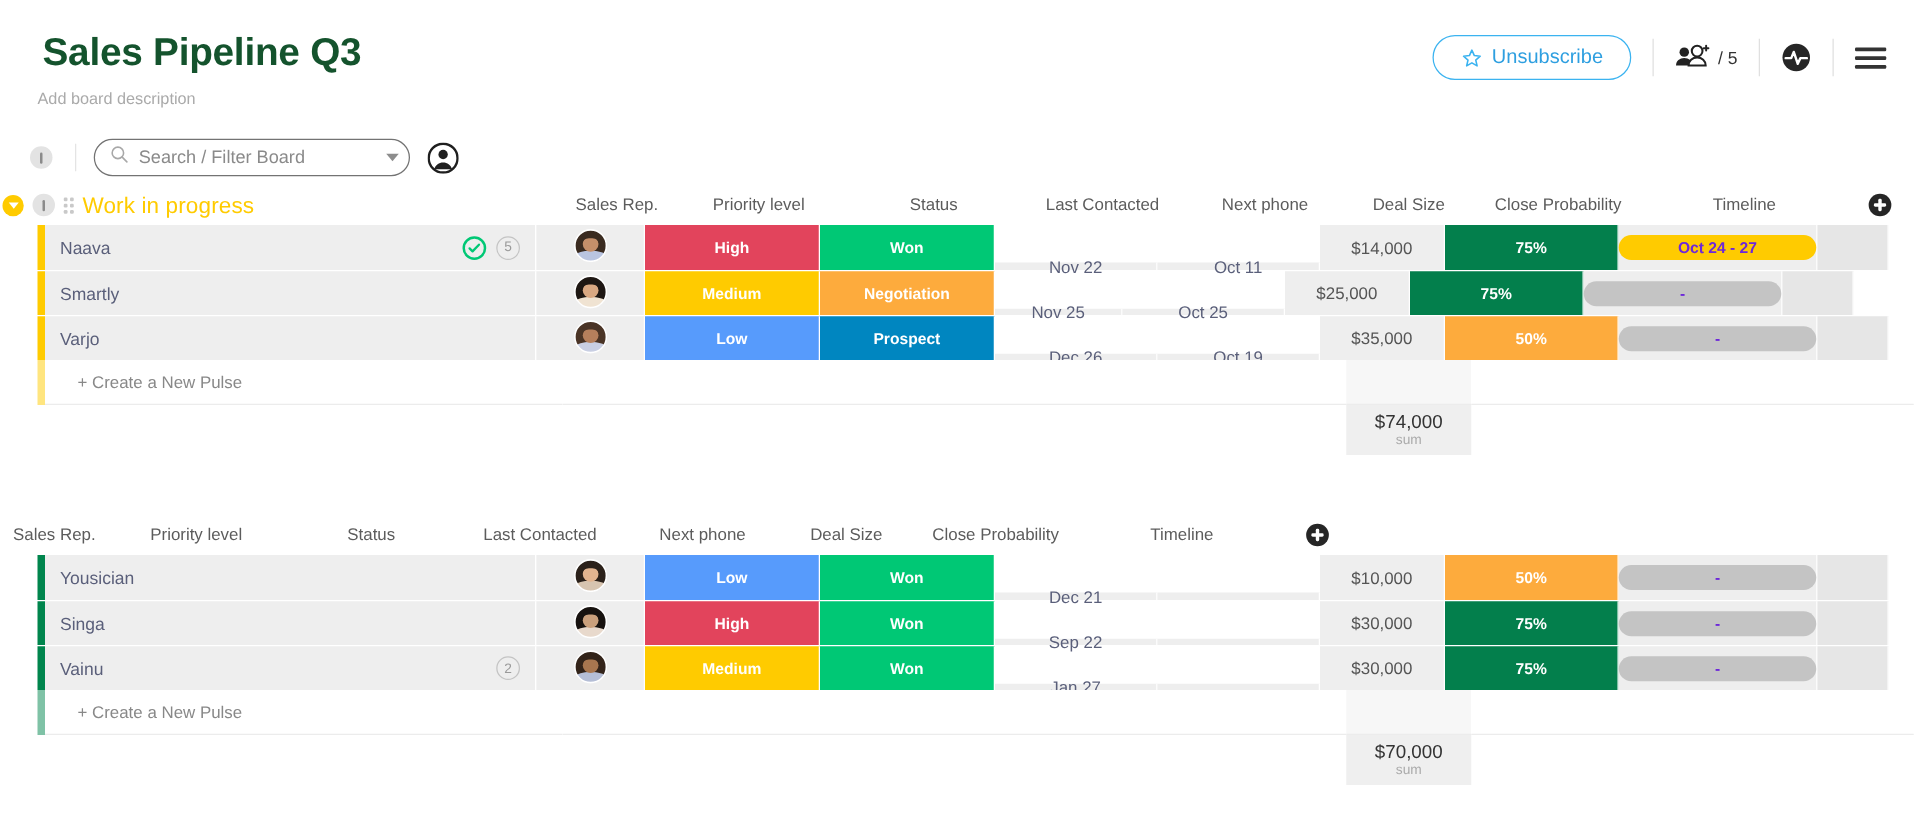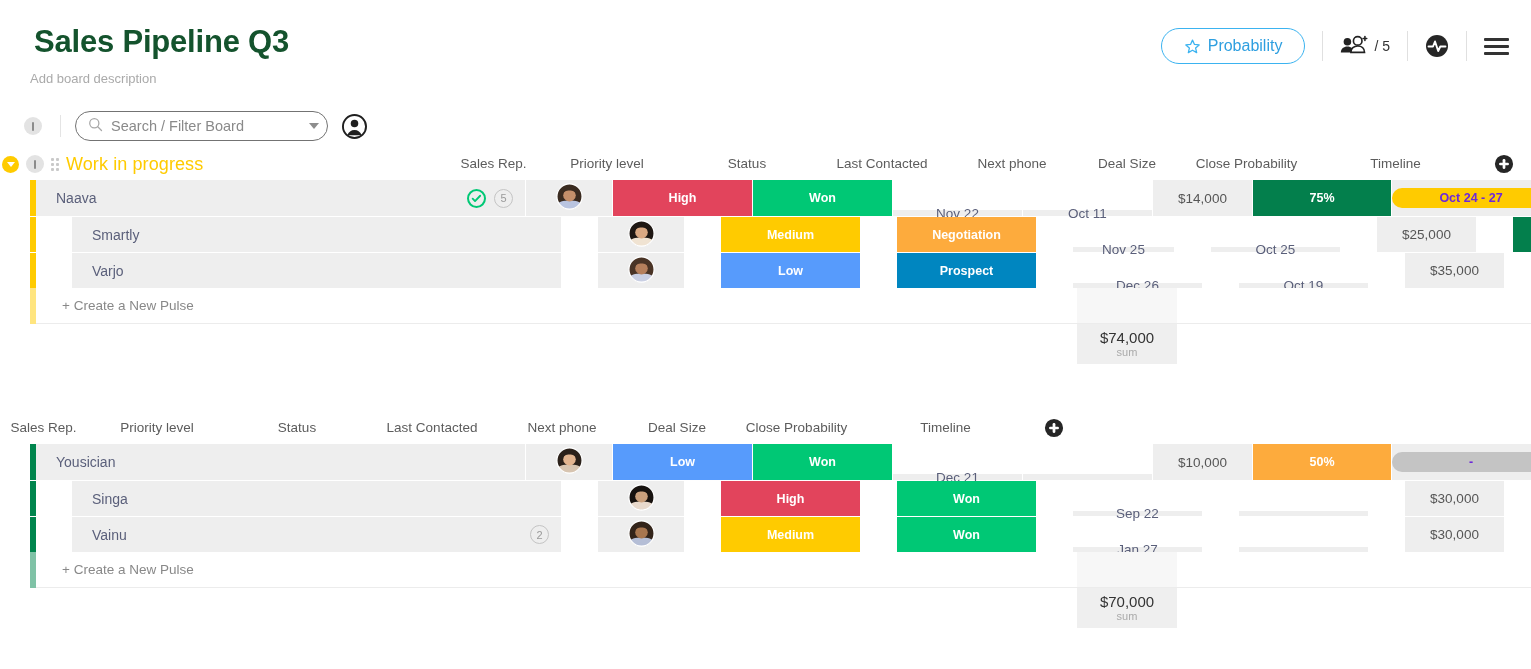--- a/index.html
+++ b/index.html
@@ -159,27 +159,27 @@
     cursor:pointer;
   }
 
   
   .row {
     display: flex;
     height: 36px;
     align-items: stretch;
     margin-bottom: 0px;
   }
-  .row + .row { border-top: 1px solid #fff; gap: 36px; }
+  .row + .row { border-top: 1px solid #fff; }
   .accent { width: 6px; flex: none; margin-left: 30px; }
   .cell-name {
-    width: 490px; flex:none;
+    width: 393px; flex:none;
     background:#eeeeee;
     display:flex; align-items:center;
-    padding-left: 20px;
+    padding-left: 12px;
     font-size: 14px;
     color: #5a5f7a;
     position: relative;
     border-right: 1px solid #fff;
   }
   .name-badges {
     margin-left:auto; margin-right:12px; display:flex; align-items:center; gap:8px;
   }
   .check-badge {
     width:19px;height:19px;border-radius:50%;border:2px solid #00c875;
@@ -242,21 +242,21 @@
   <h1 class="board-title">Sales Pipeline Q3</h1>
   <div class="board-desc">Add board description</div>
 
   <div class="header-right">
     <div class="unsubscribe-btn">
       <span>
         <svg class="star-ico" width="17" height="17" viewBox="0 0 24 24" fill="none" stroke="#3bb3f0" stroke-width="1.8" stroke-linejoin="round">
           <polygon points="12,3 14.8,9.1 21.4,9.8 16.4,14.2 17.9,20.7 12,17.3 6.1,20.7 7.6,14.2 2.6,9.8 9.2,9.1"></polygon>
         </svg>
       </span>
-      <span>Probability</span>
+      <span>Unsubscribe</span>
     </div>
 
     <div class="hdr-divider"></div>
 
     <div class="people-group">
       <span>
         <svg width="28" height="20" viewBox="0 0 34 24" fill="#222">
           <circle cx="9" cy="8" r="4.6"></circle>
           <path d="M1 21c0-4.4 3.6-7.2 8-7.2s8 2.8 8 7.2z"></path>
           <circle cx="21.5" cy="7" r="5.2" fill="#fff" stroke="#222" stroke-width="2"></circle>

